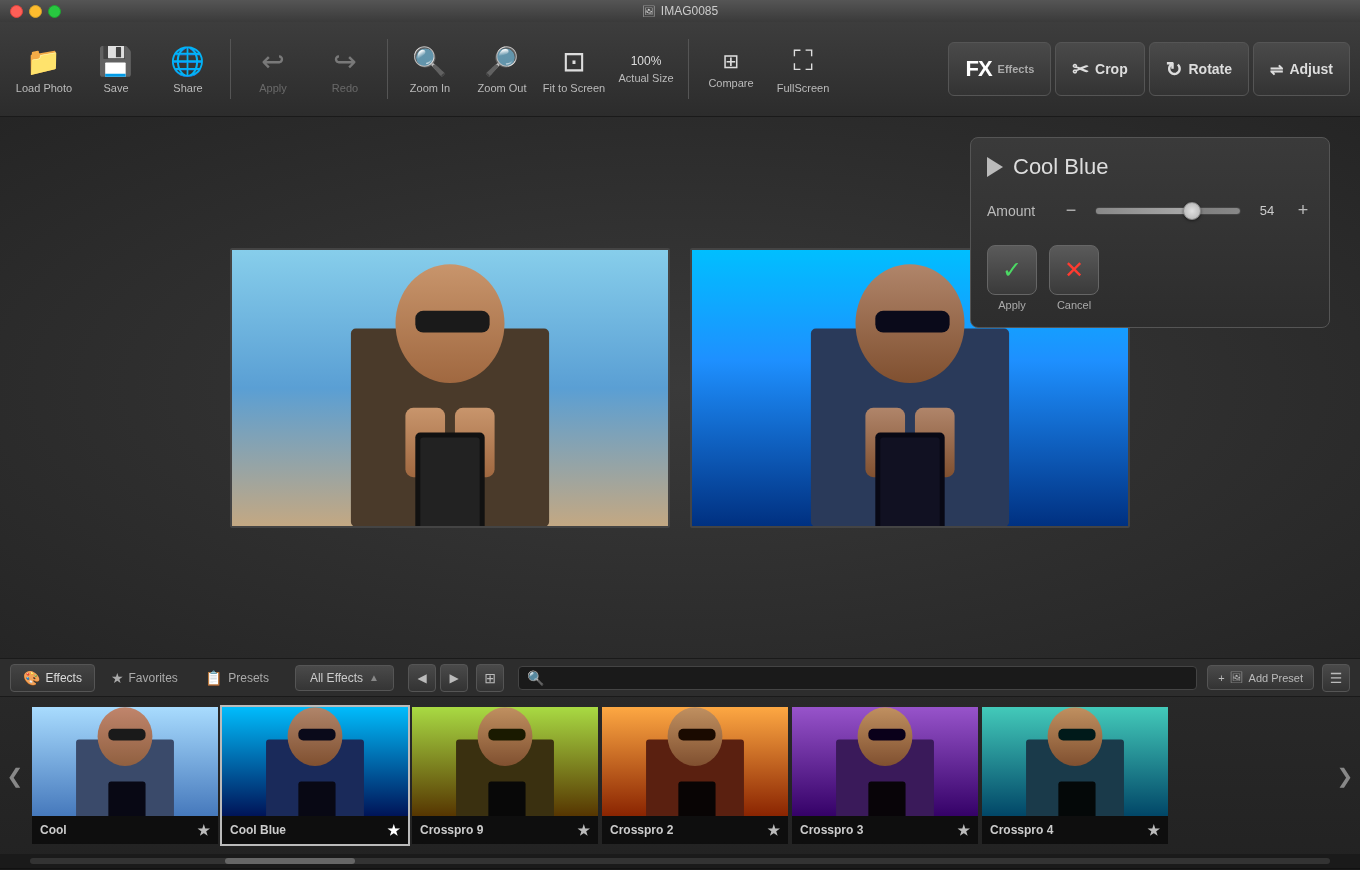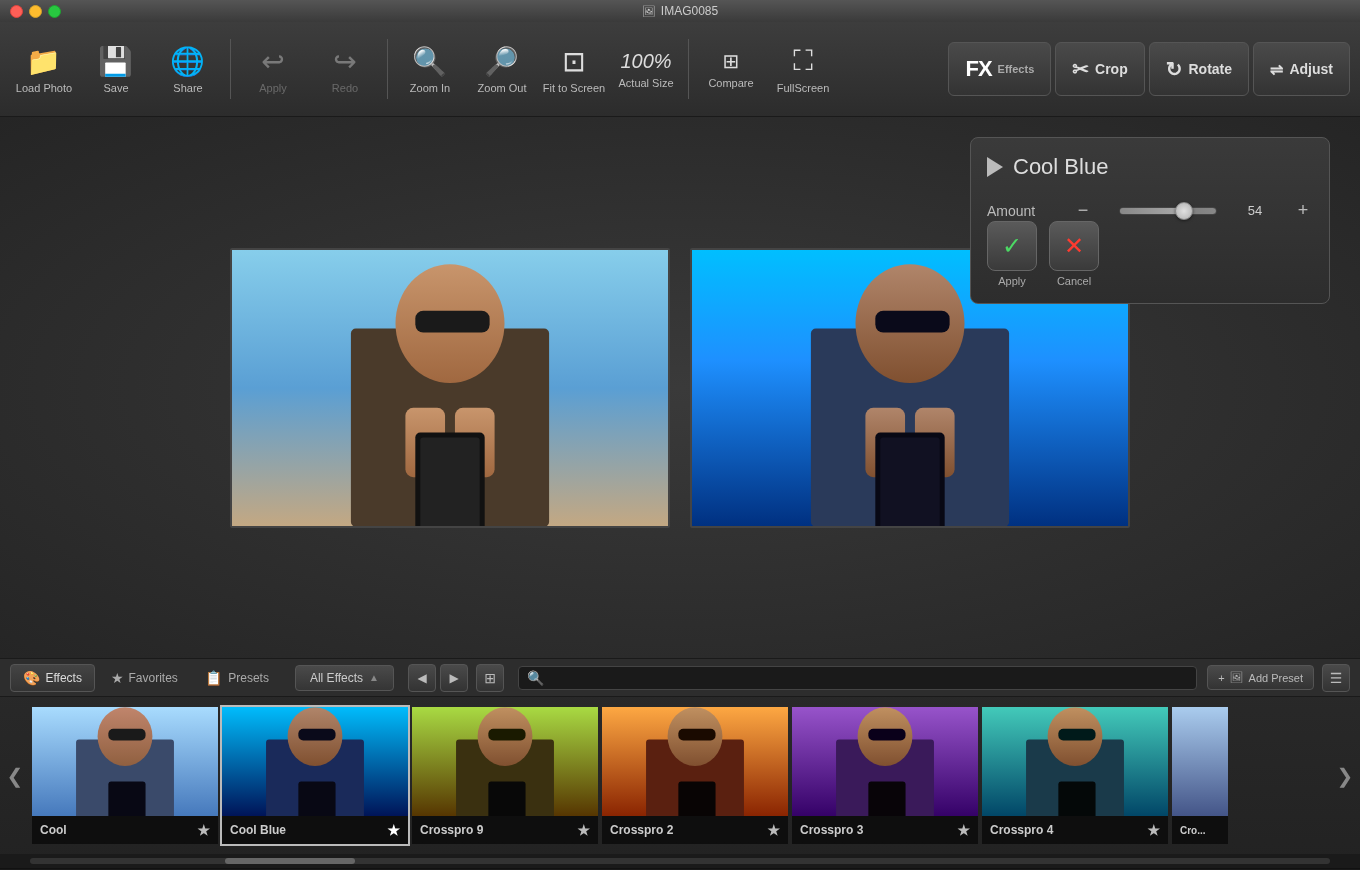--- a/index.html
+++ b/index.html
@@ -158,21 +158,22 @@
       display: inline-block;
     }
     #effect-name {
       font-size: 22px;
       color: #ddd;
       font-weight: 300;
     }
     .amount-row {
       display: flex;
       align-items: center;
-      gap: 26px;
+      gap: 14px;
+      margin-bottom: 24px;
     }
     .amount-label { font-size: 14px; color: #bbb; min-width: 60px; }
     .amount-minus, .amount-plus {
       font-size: 18px;
       color: #bbb;
       cursor: pointer;
       width: 20px;
       text-align: center;
     }
     .slider-track {
@@ -505,21 +506,21 @@
   </div>
   <div class="toolbar-btn">
     <span class="tb-icon">🔎</span>
     <span>Zoom Out</span>
   </div>
   <div class="toolbar-btn">
     <span class="tb-icon">⊡</span>
     <span>Fit to Screen</span>
   </div>
   <div class="toolbar-btn">
-    <span class="tb-icon" style="font-size:20px;font-style:italic;">100%</span>
+    <span class="tb-icon" style="font-size:12px;">100%</span>
     <span>Actual Size</span>
   </div>
   <div class="toolbar-separator"></div>
   <div class="toolbar-btn">
     <span class="tb-icon" style="font-size:20px;">⊞</span>
     <span>Compare</span>
   </div>
   <div class="toolbar-btn">
     <span class="tb-icon">⛶</span>
     <span>FullScreen</span>
@@ -823,36 +824,20 @@
             <rect x="78" y="24" width="38" height="12" fill="#001a1a" rx="5"></rect>
             <rect x="78" y="78" width="38" height="55" fill="#040808" rx="3"></rect>
           </svg>
         </div>
         <div class="thumb-label-row">
           <span>Crosspro 4</span>
           <span class="star-icon">★</span>
         </div>
       </div>
 
-      <div class="thumb-item" style="width:60px;">
-        <div class="thumb-img thumb-cool" style="height:115px;">
-          <svg class="person-svg" viewBox="0 0 60 115" preserveAspectRatio="xMidYMid slice">
-            <defs>
-              <linearGradient id="tg7" x1="0" y1="0" x2="0" y2="1">
-                <stop offset="0%" stop-color="#aaccee"></stop>
-                <stop offset="100%" stop-color="#445588"></stop>
-              </linearGradient>
-            </defs>
-            <rect width="60" height="115" fill="url(#tg7)"></rect>
-          </svg>
-        </div>
-        <div class="thumb-label-row" style="font-size:10px;">
-          <span>Cro...</span>
-        </div>
-      </div>
 
     </div>
     <div class="strip-nav">❯</div>
   </div>
 
   <div id="bottom-scrollbar">
     <div class="scrollbar-track">
       <div class="scrollbar-thumb"></div>
     </div>
   </div>

